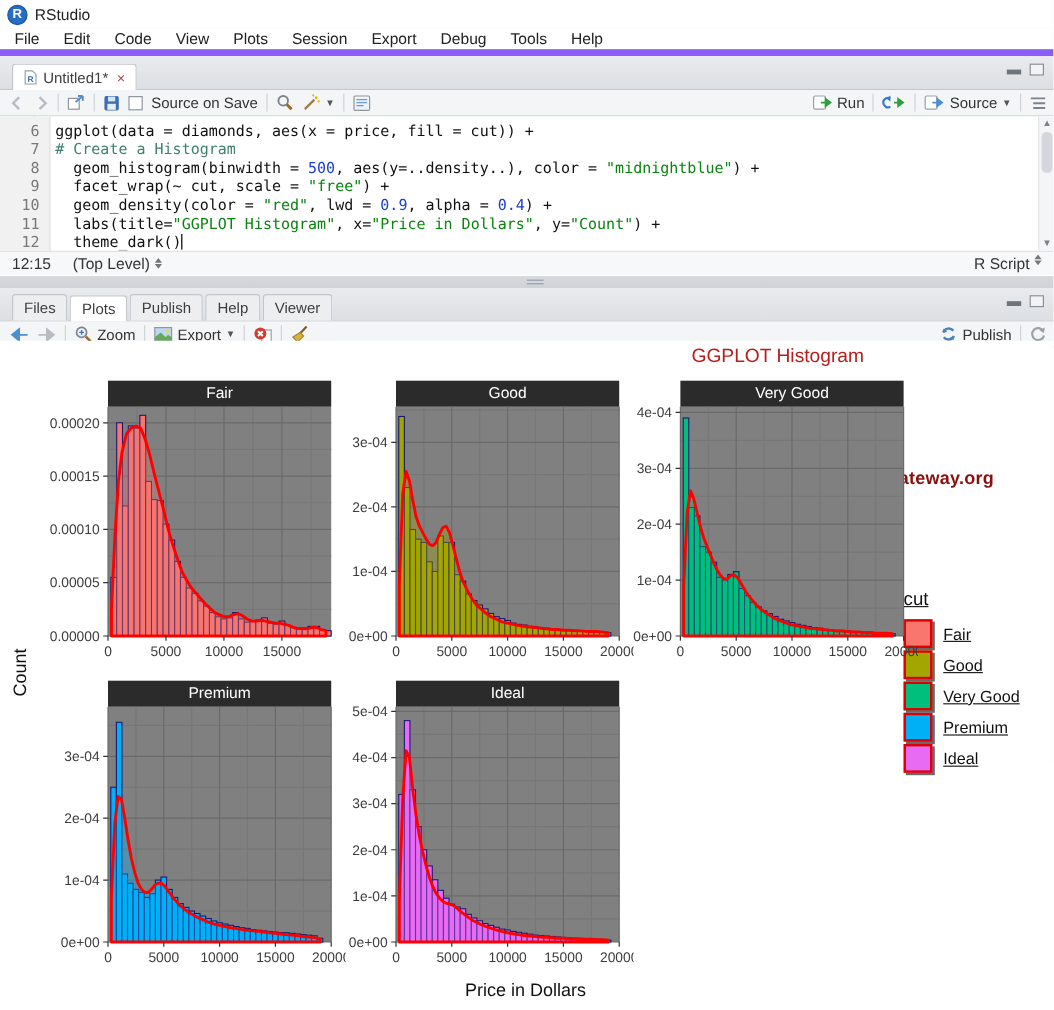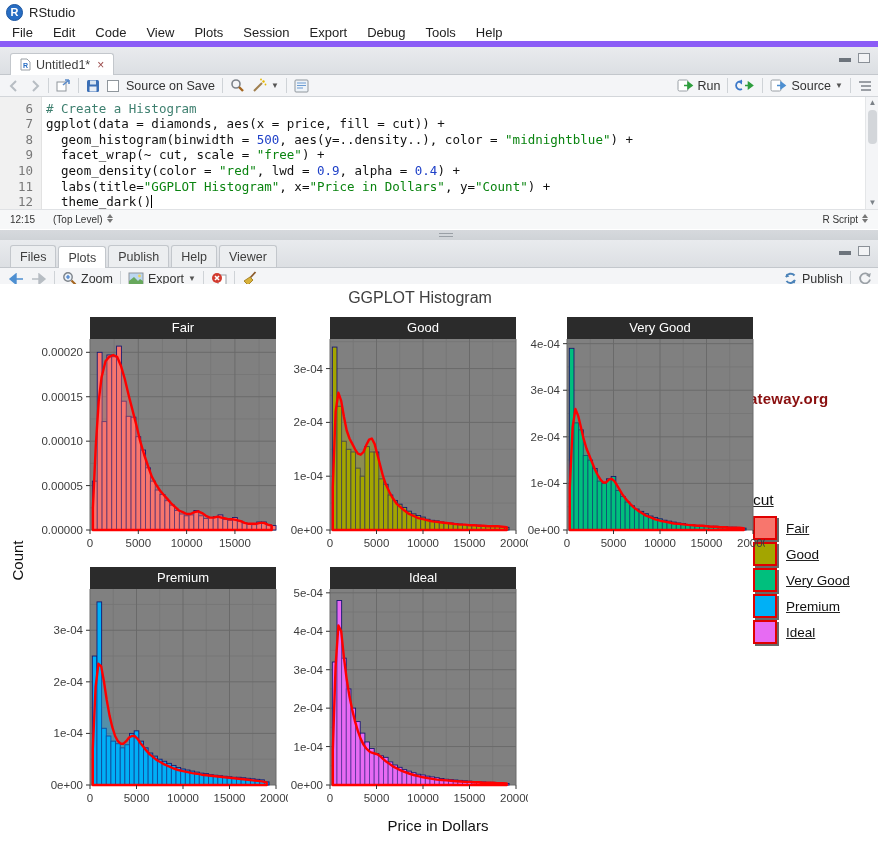--- a/index.html
+++ b/index.html
@@ -47,36 +47,36 @@
   .gnum, .cline { height:15.6px; line-height:15.6px; font-family:"DejaVu Sans Mono", monospace; font-size:12.5px; white-space:pre; }
   .gnum { text-align:right; padding-right:8px; color:#787878; }
   #code-lines { position:absolute; left:46px; top:0; right:14px; }
   #gutter-inner, #code-lines-inner { margin-top:-12px; }
   .seg-k { color:#111; } .seg-c { color:#3f8070; } .seg-s { color:#0a8410; } .seg-n { color:#1f41c8; }
   .cursor { display:inline-block; width:1px; height:13px; background:#000; vertical-align:-2px; }
   #vscroll { position:absolute; right:0; top:0; width:13px; bottom:0; background:#f4f5f7; border-left:1px solid #e4e6e8; }
   #vscroll .arr { position:absolute; left:0; width:13px; height:12px; color:#7b8187; font-size:8px; text-align:center; line-height:12px; }
   #vscroll .thumb { position:absolute; left:2px; top:13px; width:9px; height:34px; background:#d3d6da; border-radius:4px; }
   .statusbar { height:20px; background:#f7f8f9; border-top:1px solid #e0e2e5;
-    display:flex; align-items:center; font-size:10px; color:#333; padding:0 10px; gap:18px; position:relative; }
+    display:flex; align-items:center; font-size:13px; color:#333; padding:0 10px; gap:18px; position:relative; }
   .updn { display:inline-block; margin-left:4px; }
   .updn i { display:block; width:0; height:0; border-left:3px solid transparent; border-right:3px solid transparent; }
   .updn i.u { border-bottom:4px solid #777; margin-bottom:1px; } .updn i.d { border-top:4px solid #777; }
   .sb-right { position:absolute; right:10px; display:flex; align-items:flex-start; }
 
   
   #splitter { position:absolute; top:230px; left:0; right:0; height:10px;
     background:linear-gradient(#d6d9dd,#cfd3d7); }
   #splitter .grip { position:absolute; left:50%; top:3px; width:14px; height:4px;
     border-top:1px solid #9aa0a6; border-bottom:1px solid #9aa0a6; }
 
   
   #plot-area { position:absolute; top:44px; left:0; right:0; bottom:0; background:#fff; overflow:hidden; }
-  #plot-title { position:absolute; left:120px; width:600px; top:5px; text-align:center;
-    font-size:16px; color:#404040; }
+  #plot-title { position:absolute; left:120px; width:600px; top:5px; text-align:right;
+    font-size:16px; color:#b91c1c; }
   .facet-svg { position:absolute; }
   #watermark { position:absolute; left:676px; top:106px; font-size:15px; font-weight:bold;
     color:#8a0f0f; letter-spacing:.2px; }
   #xlab { position:absolute; left:338px; width:200px; top:533px; text-align:center; font-size:15px; color:#101010; }
   #ylab { position:absolute; left:-18px; top:268px; width:70px; text-align:center;
     transform:rotate(-90deg); font-size:15px; color:#101010; }
   #legend { position:absolute; left:753px; top:207px;text-decoration:underline; }
   #legend-title { font-size:15.5px; color:#101010; margin-bottom:7px; }
   .legend-row { display:flex; align-items:center; margin-bottom:2px; }
   .legend-key { width:24px; height:24px; border:2px solid #e00000; box-shadow:2px 2px 0 0 #686868; }
@@ -203,22 +203,22 @@
             <div class="gnum">8</div>
             <div class="gnum">9</div>
             <div class="gnum">10</div>
             <div class="gnum">11</div>
             <div class="gnum">12</div>
           </div>
         </div>
       <div id="code-lines">
           <div id="code-lines-inner">
             <div class="cline"></div>
+            <div class="cline"><span class="seg-k">ggplot(data = diamonds, aes(x = price, fill = cut)) +</span></div>
             <div class="cline"><span class="seg-c"># Create a Histogram</span></div>
-            <div class="cline"><span class="seg-k">ggplot(data = diamonds, aes(x = price, fill = cut)) +</span></div>
             <div class="cline"><span class="seg-k">  geom_histogram(binwidth = </span><span class="seg-n">500</span><span class="seg-k">, aes(y=..density..), color = </span><span class="seg-s">"midnightblue"</span><span class="seg-k">) +</span></div>
             <div class="cline"><span class="seg-k">  facet_wrap(~ cut, scale = </span><span class="seg-s">"free"</span><span class="seg-k">) +</span></div>
             <div class="cline"><span class="seg-k">  geom_density(color = </span><span class="seg-s">"red"</span><span class="seg-k">, lwd = </span><span class="seg-n">0.9</span><span class="seg-k">, alpha = </span><span class="seg-n">0.4</span><span class="seg-k">) +</span></div>
             <div class="cline"><span class="seg-k">  labs(title=</span><span class="seg-s">"GGPLOT Histogram"</span><span class="seg-k">, x=</span><span class="seg-s">"Price in Dollars"</span><span class="seg-k">, y=</span><span class="seg-s">"Count"</span><span class="seg-k">) +</span></div>
             <div class="cline"><span class="seg-k">  theme_dark()</span><span class="cursor"></span></div>
           </div>
         </div>
       <div id="vscroll">
         <span class="arr" style="top:0">▲</span>
         <span class="thumb"></span>

